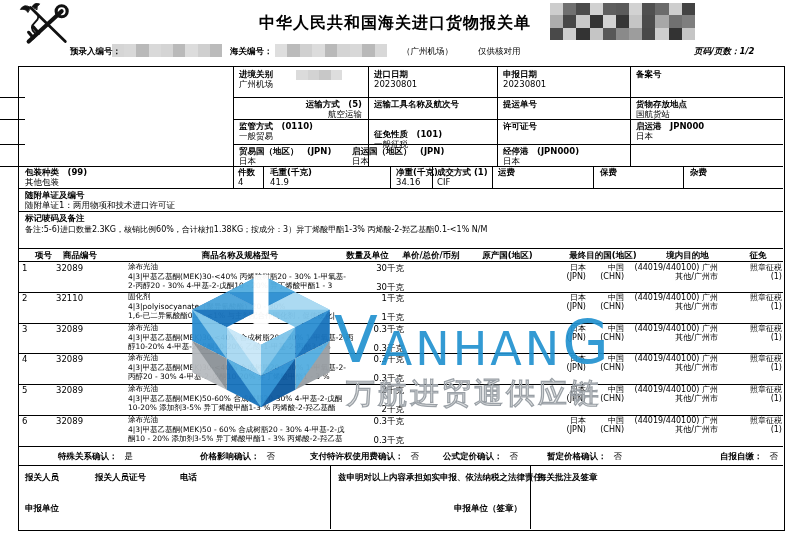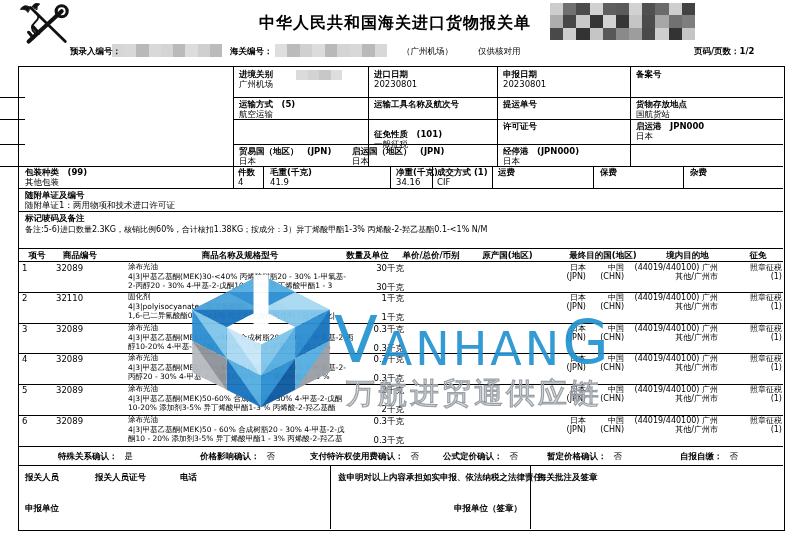--- a/index.html
+++ b/index.html
@@ -122,30 +122,30 @@
       <div style="width: 11.5px; height: 10px; background: rgb(219, 219, 219);"></div>
       <div style="width: 11.5px; height: 10px; background: rgb(211, 211, 211);"></div>
       <div style="width: 11.5px; height: 10px; background: rgb(200, 200, 200);"></div>
       <div style="width: 11.5px; height: 10px; background: rgb(221, 221, 221);"></div>
     </div>
 
   <div class="abs b" style="left:70px;top:46px;">预录入编号：</div>
   <div class="abs b" style="left:230px;top:46px;">海关编号：</div>
   <div class="abs" style="left:402px;top:46px;">（广州机场）</div>
   <div class="abs" style="left:478px;top:46px;">仅供核对用</div>
-  <div class="abs b" style="left:694px;top:46px;">页码/页数：1/2</div>
+  <div class="abs b" style="left:694px;top:46px;font-style:italic;">页码/页数：1/2</div>
 
   <div id="table-border"></div>
 
   <div class="abs lbl-line" style="left:25px;top:190px;">随附单证及编号</div>
   <div class="abs nowrap" style="left:25px;top:200px;">随附单证1：两用物项和技术进口许可证</div>
   <div class="abs lbl-line" style="left:25px;top:213px;">标记唛码及备注</div>
   <div class="abs nowrap" style="left:25px;top:224px;font-size:8px;">备注:5-6)进口数量2.3KG，核销比例60%，合计核扣1.38KG；按成分：3）异丁烯酸甲酯1-3% 丙烯酸-2-羟乙基酯0.1-&lt;1% N/M</div>
 
-  <div class="ith" style="left:22px;width:30px;text-align:center;">项号</div>
+  <div class="ith" style="left:22px;width:30px;text-align:right;">项号</div>
   <div class="ith" style="left:52px;width:56px;text-align:center;">商品编号</div>
   <div class="ith" style="left:150px;width:180px;text-align:center;">商品名称及规格型号</div>
   <div class="ith" style="left:330px;width:75px;text-align:center;">数量及单位</div>
   <div class="ith" style="left:400px;width:62px;text-align:center;">单价/总价/币别</div>
   <div class="ith" style="left:470px;width:75px;text-align:center;">原产国(地区)</div>
   <div class="ith" style="left:558px;width:90px;text-align:center;">最终目的国(地区)</div>
   <div class="ith" style="left:645px;width:85px;text-align:center;">境内目的地</div>
   <div class="ith" style="left:735px;width:46px;text-align:center;">征免</div>
 
   <div class="abs b" style="left:25px;top:472px;">报关人员</div>
@@ -229,35 +229,39 @@
       <div class="val">20230801</div>
     </div>
     <div class="abs cell" style="left: 503px; top: 69px; width: 121px;">
       <div class="lbl">申报日期</div>
       <div class="val">20230801</div>
     </div>
     <div class="abs cell" style="left: 636px; top: 69px; width: 143px;">
       <div class="lbl">备案号</div>
       <div class="val"></div>
     </div>
-    <div class="abs cell" style="left: 239px; top: 99px; width: 123px;">
+    <div class="abs cell" style="left: 239px; top: 99px; width: 123px; text-align: right;">
       <div class="lbl">运输方式　(5)</div>
       <div class="val">航空运输</div>
     </div>
     <div class="abs cell" style="left: 374px; top: 99px; width: 117px;">
       <div class="lbl">运输工具名称及航次号</div>
       <div class="val"></div>
     </div>
     <div class="abs cell" style="left: 503px; top: 99px; width: 121px;">
       <div class="lbl">提运单号</div>
       <div class="val"></div>
     </div>
     <div class="abs cell" style="left: 636px; top: 99px; width: 143px;">
       <div class="lbl">货物存放地点</div>
       <div class="val">国航货站</div>
+    </div>
+    <div class="abs cell" style="left: 239px; top: 121px; width: 123px;">
+      <div class="lbl">监管方式　(0110)</div>
+      <div class="val">一般贸易</div>
     </div>
     <div class="abs cell" style="left: 374px; top: 121px; width: 117px; margin-top: 8px;">
       <div class="lbl">征免性质　(101)</div>
       <div class="val">一般征税</div>
     </div>
     <div class="abs cell" style="left: 503px; top: 121px; width: 121px;">
       <div class="lbl">许可证号</div>
       <div class="val"></div>
     </div>
     <div class="abs cell" style="left: 636px; top: 121px; width: 143px;">
@@ -462,14 +466,14 @@
       <div class="two duty">
         <div>照章征税</div>
         <div>(1)</div>
       </div>
     </div>
     <div class="confpair" style="left: 58px;"><span class="cl">特殊关系确认：</span><span class="cv">是</span></div>
     <div class="confpair" style="left: 200px;"><span class="cl">价格影响确认：</span><span class="cv">否</span></div>
     <div class="confpair" style="left: 310px;"><span class="cl">支付特许权使用费确认：</span><span class="cv">否</span></div>
     <div class="confpair" style="left: 443px;"><span class="cl">公式定价确认：</span><span class="cv">否</span></div>
     <div class="confpair" style="left: 547px;"><span class="cl">暂定价格确认：</span><span class="cv">否</span></div>
-    <div class="confpair" style="left: 680px;"><span class="cl">自报自缴：</span><span class="cv">否</span></div>
+    <div class="confpair" style="left: 720px;"><span class="cl">自报自缴：</span><span class="cv">否</span></div>
   </div>
 
 </body></html>

